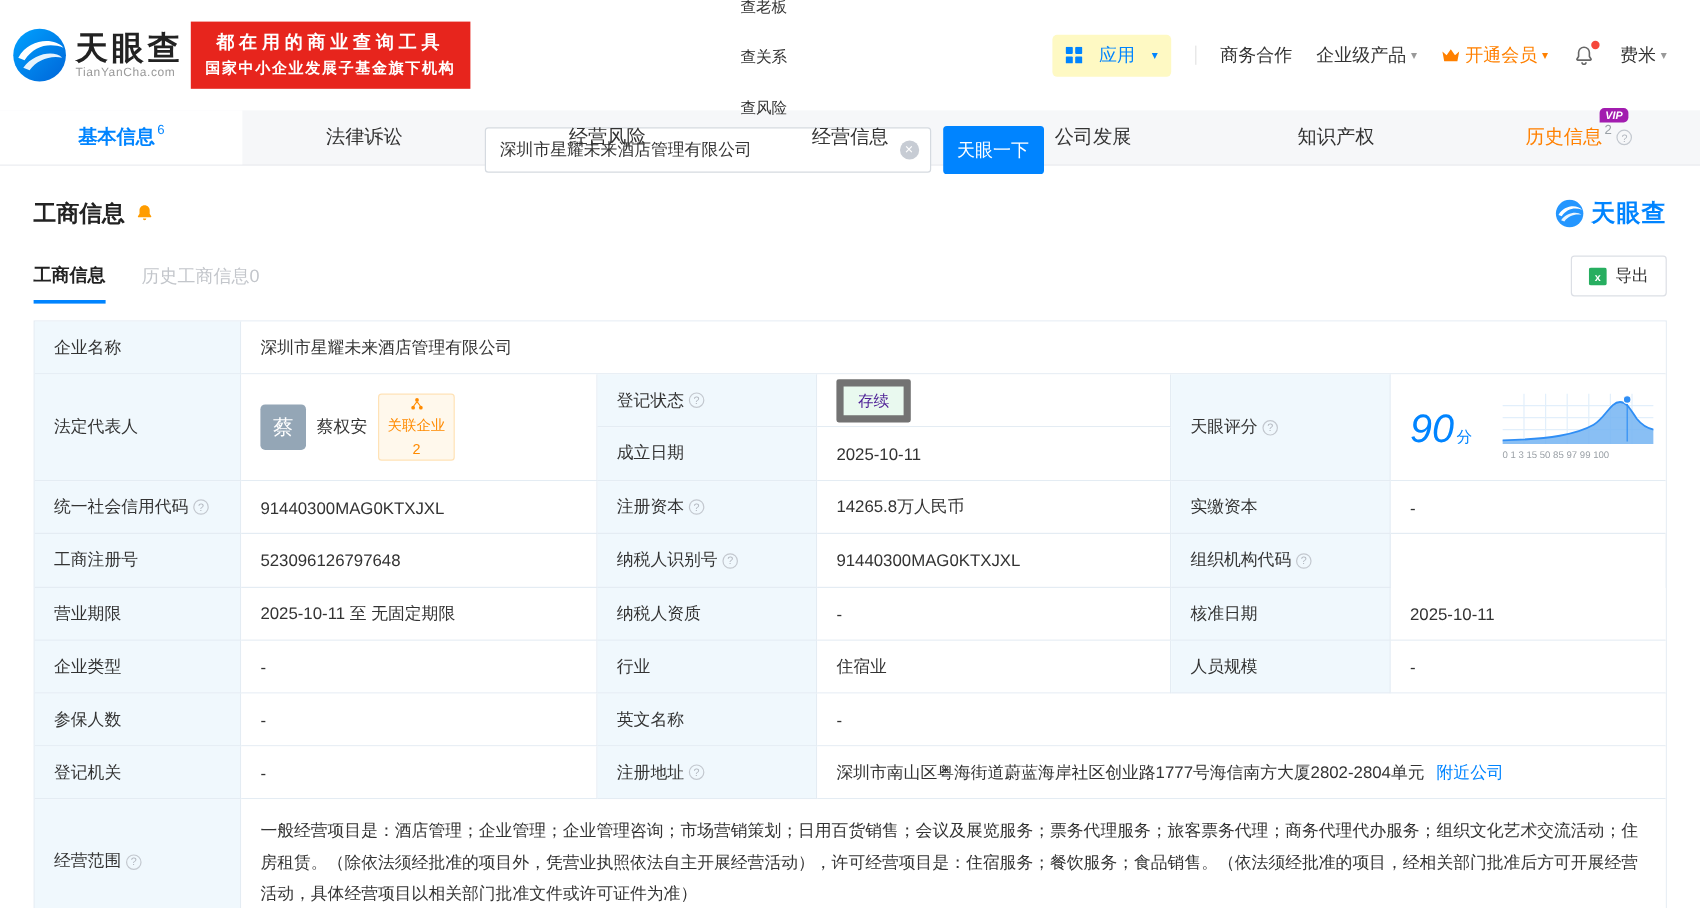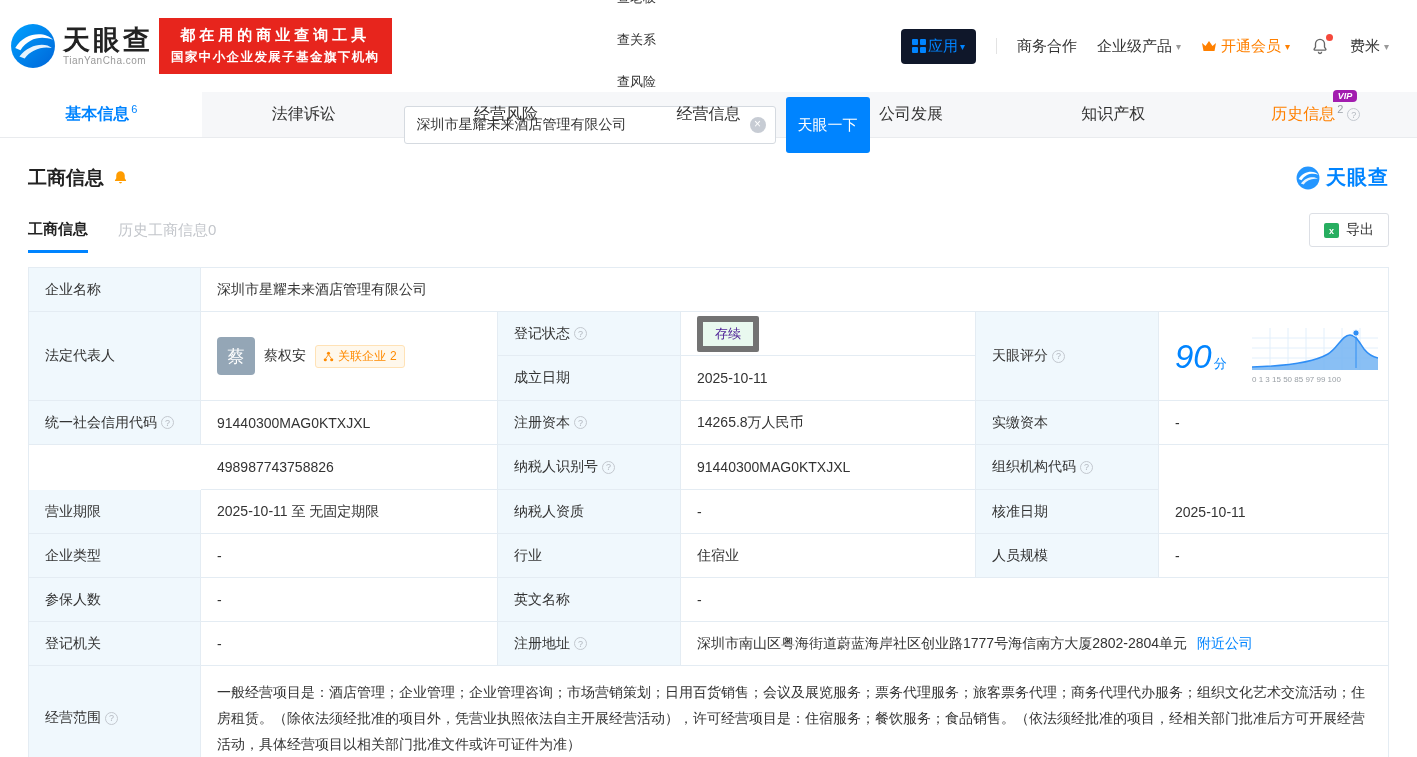--- a/index.html
+++ b/index.html
@@ -16,23 +16,23 @@
   .banner .l1 { font-size:15px; font-weight:bold; letter-spacing:4px; }
   .banner .l2 { font-size:12.5px; font-weight:bold; letter-spacing:1.4px; margin-top:4px; }
   .search { margin-left:12px; }
   .search-tabs { display:flex; align-items:center; gap:24px; margin-bottom:6px;flex-direction:column; }
   .search-tab { font-size:13px; color:#333; cursor:pointer; }
   .search-tab.active { background:#0084ff; color:#fff; font-weight:bold; padding:4px 13px; }
   .search-row { display:flex; align-items:center; }
   .search-box { position:relative; }
   .search-input { width:372px; height:38px; border:1px solid #d5dae0; border-radius:3px; padding:0 36px 0 12px; font-size:14px; color:#333; outline:none; font-family:inherit; }
   .clear-icon { position:absolute; right:10px; top:11px; width:16px; height:16px; border-radius:50%; background:#c7ccd4; color:#fff; font-size:12px; line-height:15px; text-align:center; cursor:pointer; }
-  .search-btn { width:84px; height:56px; margin-left:10px; background:#0084ff; color:#fff; border:none; border-radius:3px; font-size:15px; cursor:pointer; font-family:inherit; }
+  .search-btn { width:84px; height:40px; margin-left:10px; background:#0084ff; color:#fff; border:none; border-radius:3px; font-size:15px; cursor:pointer; font-family:inherit; }
   .hnav { margin-left:auto; display:flex; align-items:center; gap:20px; font-size:15px; color:#333; white-space:nowrap; }
-  .apps-chip { display:flex; align-items:center; gap:2px; background:#0f172a; color:#0084ff; padding:8px 11px; border-radius:4px; cursor:pointer; }
+  .apps-chip { display:flex; align-items:center; gap:14px; background:#fef9c3; color:#0084ff; padding:8px 11px; border-radius:4px; cursor:pointer; }
   .caret { font-size:10px; color:#999; }
   .apps-chip .caret { color:#0084ff; }
   .vdiv { width:1px; height:16px; background:#e3e3e3; }
   .hnav-item { cursor:pointer; display:flex; align-items:center; gap:4px; }
   .vip-link { color:#ff8000; }
   .vip-link .caret { color:#ff8000; }
   .bell-wrap { position:relative; cursor:pointer; display:flex; }
   .red-dot { position:absolute; top:-2px; right:-3px; width:7px; height:7px; border-radius:50%; background:#f5483b; }
 
   
@@ -67,21 +67,21 @@
     border:1px solid #e4ecf3; font-size:14px; }
   .cell { border-right:1px solid #e4ecf3; border-bottom:1px solid #e4ecf3; background:#fff;
     display:flex; align-items:center; padding:0 16px; color:#333; overflow:hidden; }
   .lbl { background:#f0f8fd; }
   .br0 { border-right:none; }
   .bb0 { border-bottom:none; }
   .scope-val { display:block; padding:13px 16px; line-height:26px; }
   .status-badge { display:inline-block; padding:3px 12px; background:#e9f9ef; border:6px solid #737373; color:#4c1d95; font-size:13px; border-radius:2px; cursor:pointer; }
   .avatar { width:38px; height:38px; border-radius:4px; background:#94a6b6; color:#fff; font-size:17px; display:flex; align-items:center; justify-content:center; margin-right:9px; cursor:pointer; flex:0 0 auto; }
   .rep-name { color:#333; cursor:pointer; margin-right:9px; }
-  .rel-badge { display:inline-flex; align-items:center; gap:4px; background:#fff8ec; border:1px solid #ffe2b6; color:#ff8a00; font-size:12px; padding:2px 7px; border-radius:3px; cursor:pointer; }
+  .rel-badge { display:inline-flex; align-items:center; gap:4px; background:#fff8ec; border:1px solid #ffe2b6; color:#ff8a00; font-size:12px; padding:2px 7px; border-radius:3px; cursor:pointer;flex-direction:column; }
   .addr-link { color:#0084ff; margin-left:10px; cursor:pointer; white-space:nowrap; }
   .score-cell { justify-content:space-between; padding-right:10px; }
   .score-num { color:#0084ff; font-size:33px; font-weight:normal; font-style:italic; line-height:1; }
   .score-unit { color:#0084ff; font-size:13px; margin-left:2px; }
   .chart-box { width:126px; }
   .chart-axis { font-size:8px; color:#9aa0a6; display:flex; justify-content:space-between; margin-top:2px; }
 </style>
 </head>
 <body>
 
@@ -308,22 +308,25 @@
   <div class="cell" style="grid-area:4/4/5/5">
       <span>14265.8万人民币</span>
     </div>
   <div class="cell lbl" style="grid-area:4/5/5/6">
       <span>实缴资本</span>
     </div>
   <div class="cell br0" style="grid-area:4/6/5/7">
       <span>-</span>
     </div>
 
+  <div class="cell lbl" style="grid-area:5/1/6/2">
+      <span>工商注册号</span>
+    </div>
   <div class="cell" style="grid-area:5/2/6/3">
-      <span>498987743758826</span>
+      <span>523096126797648</span>
     </div>
   <div class="cell lbl" style="grid-area:5/3/6/4">
       <span>纳税人识别号</span>
       <span class="q">?</span>
     </div>
   <div class="cell" style="grid-area:5/4/6/5">
       <span>91440300MAG0KTXJXL</span>
     </div>
   <div class="cell lbl" style="grid-area:5/5/6/6">
       <span>组织机构代码</span>

